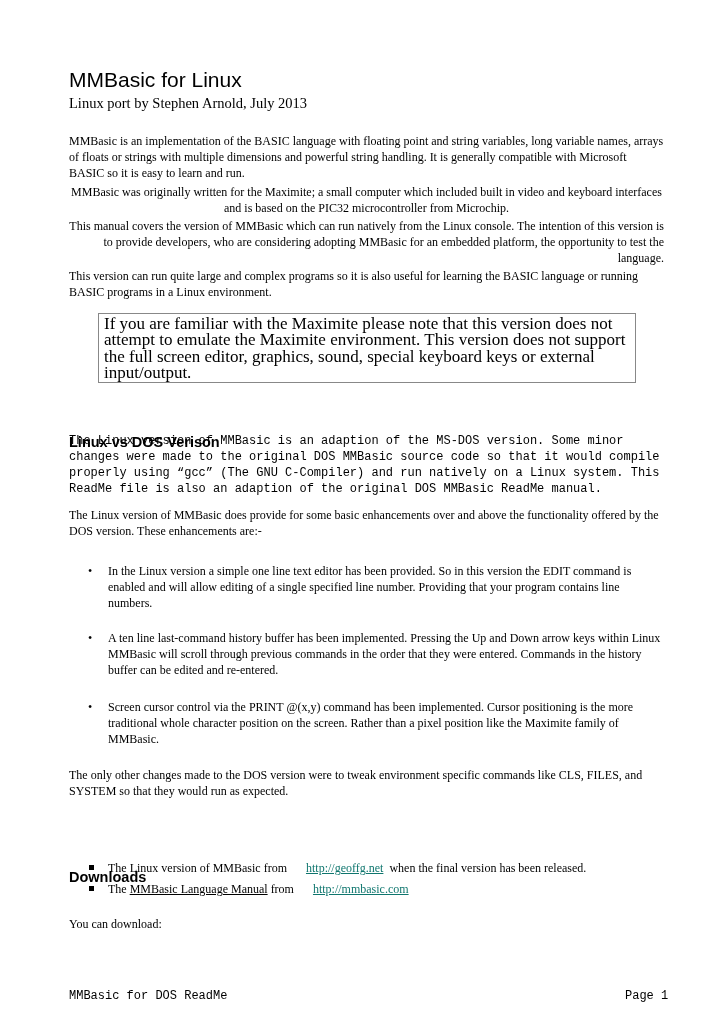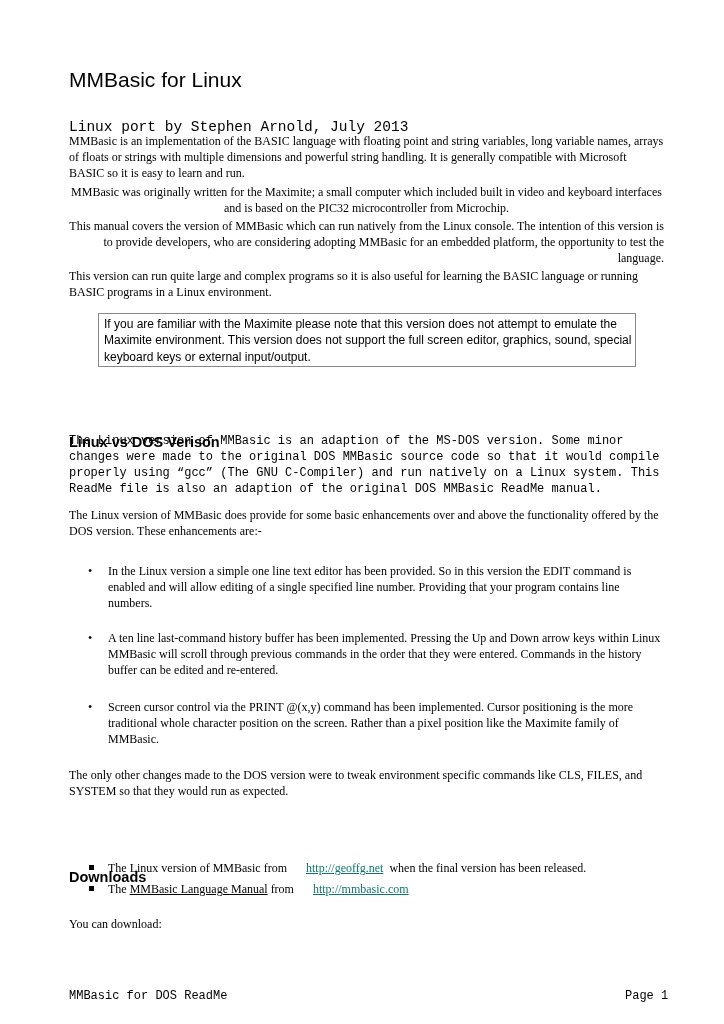--- a/index.html
+++ b/index.html
@@ -1,23 +1,23 @@
 <!DOCTYPE html>
 <html><head>
   <meta charset="utf-8">
   <style>
     html, body { margin: 0; padding: 0; background: #ffffff; }
     body { width: 724px; height: 1024px; position: relative; overflow: hidden; color: #000; }
     .page { position: absolute; left: 0; top: 0; width: 724px; height: 740px; }
     .title { position: absolute; left: 69px; top: 68px; font-family: "Liberation Sans", sans-serif; font-size: 21px; line-height: 24px; }
-    .subtitle { position: absolute; left: 69px; top: 94px; font-family: Liberation Mono, monospace; font-size: 14.5px; line-height: 18px; margin-top: 24px; }
+    .subtitle { position: absolute; left: 69px; top: 94px; font-family: Liberation Serif, serif; font-size: 14.5px; line-height: 18px; }
     .serif { font-family: "Liberation Serif", serif; font-size: 12px; line-height: 16px; }
     .para { position: absolute; left: 69px; width: 595px; }
     .note { position: absolute; left: 98px; top: 313px; width: 528px; border: 1px solid #888; padding: 2px 3px 1px 5px;
-            font-family: Liberation Sans, sans-serif; font-size: 12px; line-height: 16.3px; }
+            font-family: Liberation Serif, serif; font-size: 17px; line-height: 16.3px; }
     .h2 { position: absolute; left: 69px; font-family: "Liberation Sans", sans-serif; font-weight: bold; font-size: 14.5px; line-height: 18px; margin-top: 48px; }
     .bullet-row { position: absolute; left: 69px; width: 595px; }
     .bullet-dot { position: absolute; left: 19px; top: 0; }
     .bullet-text { position: absolute; left: 39px; width: 556px; }
     .sq-row { position: absolute; left: 69px; width: 595px; }
     .sq { position: absolute; left: 20px; top: 5px; width: 5px; height: 5px; background: #000; }
     .sq-text { position: absolute; left: 39px; white-space: nowrap; }
     a.link { color: #0f766e; text-decoration: underline; padding-left: 16px; }
     .u { text-decoration: underline; }
     .footer { position: absolute; top: 990px; font-family: Liberation Mono, monospace; font-size: 12px; line-height: 12px; }

